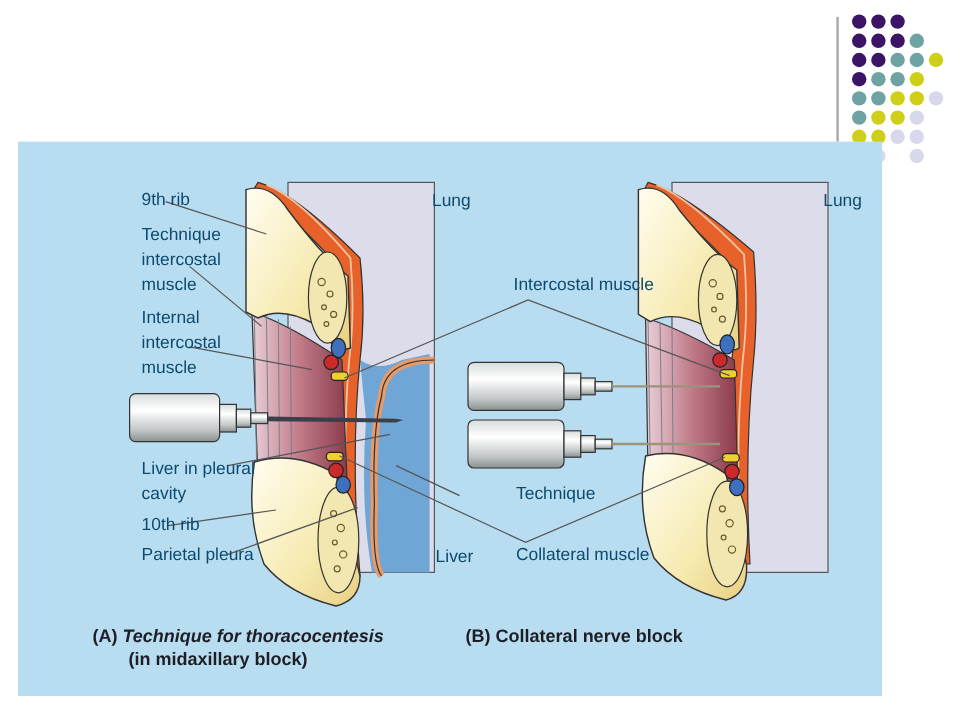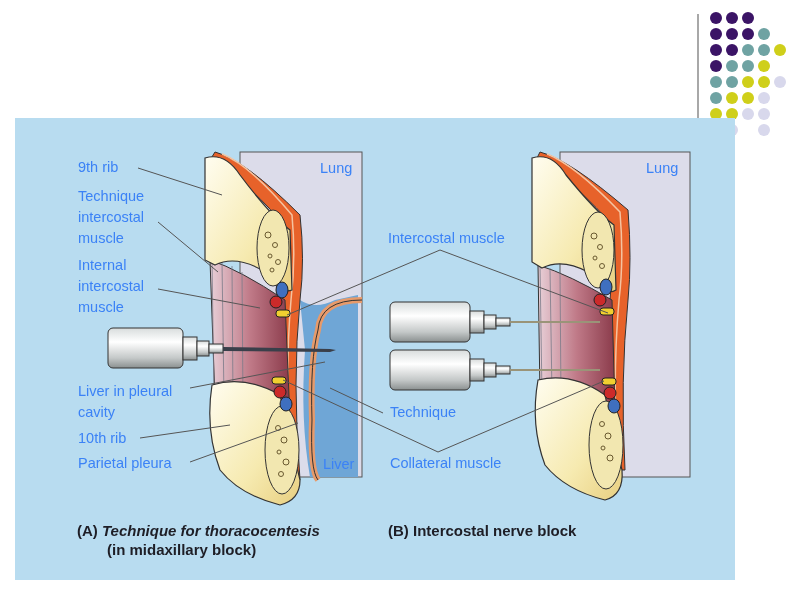--- a/index.html
+++ b/index.html
@@ -2,21 +2,21 @@
 <html><head>
 <meta charset="utf-8">
 <style>
   html, body { margin:0; padding:0; }
   body { width:800px; height:600px; background:#ffffff; position:relative; overflow:hidden;
          font-family:"Liberation Sans", sans-serif; }
   .vrule { position:absolute; left:697px; top:14px; width:2px; height:104px; background:#a8a8a8; }
   .dots { position:absolute; left:0; top:0; width:800px; height:140px; pointer-events:none; }
   .panel { position:absolute; left:15px; top:118px; width:720px; height:462px; background:#b8dcf0; }
   .fig { position:absolute; left:0; top:0; width:800px; height:600px; }
-  .lbl { position:absolute; color:#3b82f6; font-size:14.5px; line-height:17px; white-space:nowrap; }
+  .lbl { position:absolute; color:#0c4a6e; font-size:14.5px; line-height:17px; white-space:nowrap;margin-left:40px; }
   .cap { position:absolute; color:#1e1e26; font-size:15px; font-weight:bold; line-height:18px; white-space:nowrap; }
   .cap .it { font-style:italic; }
 </style>
 </head>
 <body>
 
 <div class="vrule"></div>
 <svg class="dots" id="dot-grid" viewBox="0 0 800 140">
     <circle cx="716" cy="18" r="6" fill="#3b1466"></circle>
     <circle cx="732" cy="18" r="6" fill="#3b1466"></circle>
@@ -207,14 +207,14 @@
 
 <div class="lbl" style="left:646px;top:160px">Lung</div>
 
 <div class="cap" style="left:77px;top:522px">
   <span>(A)</span>
   <span class="it">Technique for thoracocentesis</span>
 </div>
 <div class="cap" style="left:107px;top:541px">(in midaxillary block)</div>
 <div class="cap" style="left:388px;top:522px">
   <span>(B)</span>
-  <span>Intercostal nerve block</span>
+  <span>Collateral nerve block</span>
 </div>
 
 </body></html>

